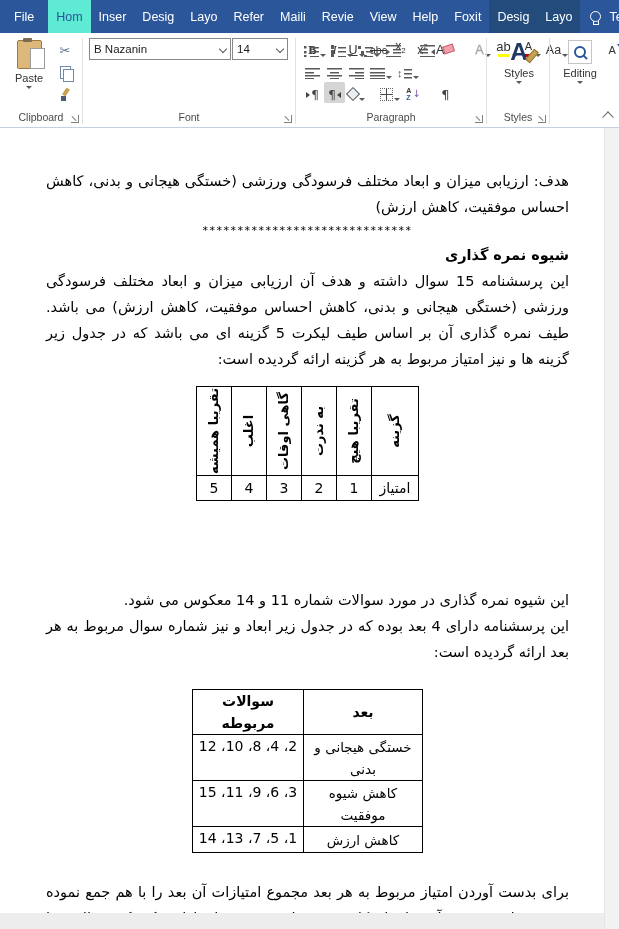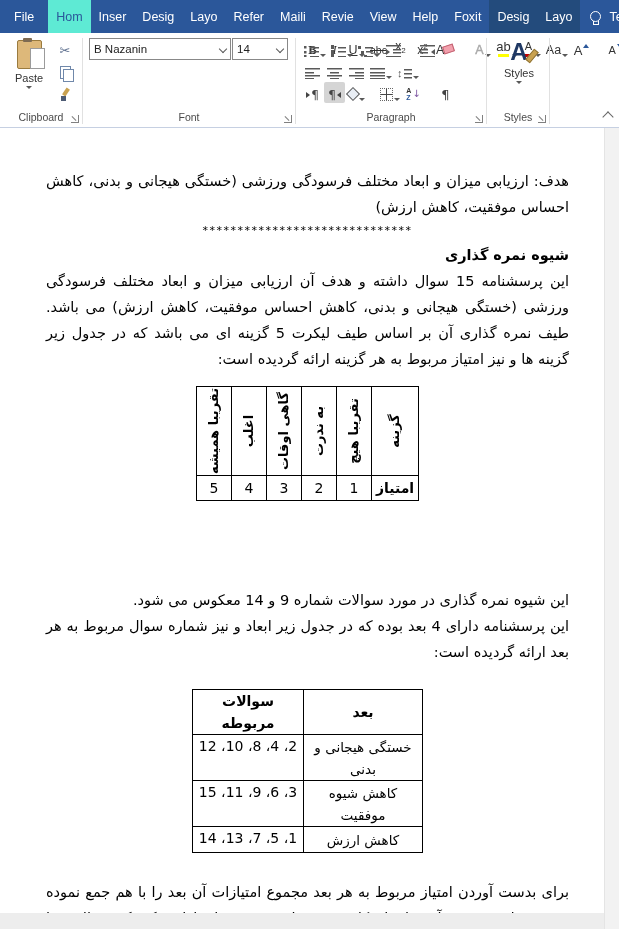--- a/index.html
+++ b/index.html
@@ -126,21 +126,21 @@
   .stars{text-align:center;font-size:11px;letter-spacing:1.5px;line-height:22px;direction:ltr}
   .h1{font-weight:bold;text-align:right}
   .doc table{border-collapse:collapse;background:#fff}
   .doc td{border:1px solid #000;text-align:center;padding:0 3px;font-size:13.5px;line-height:22px}
   .t1{margin:14px auto 0}
   .t1 .vh{width:34px;height:88px;position:relative;padding:0}
   .t1 .vh span{position:absolute;left:50%;top:50%;transform:translate(-50%,-50%) rotate(-90deg);
                white-space:nowrap;font-weight:bold;font-size:13px}
   .t1 .cornercol{width:46px}
   .t1 .scorerow td{height:24px;font-size:14px}
-  .t1 .scorerow .lab{font-weight:bold}
+  .t1 .scorerow .lab{font-weight:normal}
   .p3{margin-top:86px !important}
   .t2{margin:24px auto 0}
   .t2 .hrow td{height:25px;font-weight:bold;font-size:14px}
   .t2 .qcell{width:104px;vertical-align:top;font-size:14px}
   .t2 .dcell{width:112px}
   .t2 .r2l{height:46px}
   .t2 .r1l{height:26px}
   .p5{margin-top:26px !important}
 </style>
 </head>
@@ -381,20 +381,32 @@
       </div>
     </div>
     <div class="glabel">
       <span>Styles</span>
       <span class="launch"></span>
     </div>
   </div>
 
   <span class="vsep"></span>
 
+  <div class="rgroup" style="width:58px">
+    <div class="gcontent" style="justify-content:center">
+      <div class="bigbtn">
+        <span class="magbox">
+            <span class="mag"></span>
+          </span>
+        <span class="blbl">Editing</span>
+        <span class="caret"></span>
+      </div>
+    </div>
+    <div class="glabel"></div>
+  </div>
 
   <span class="collapse"></span>
 </div>
 
 <div class="page">
   <div class="doc">
 
     <p><span class="b">هدف:</span><span> ارزیابی میزان و ابعاد مختلف فرسودگی ورزشی (خستگی هیجانی و بدنی، کاهش احساس موفقیت، کاهش ارزش)</span></p>
 
     <p class="stars">******************************</p>
@@ -429,21 +441,21 @@
         <td class="lab">امتیاز</td>
         <td>1</td>
         <td>2</td>
         <td>3</td>
         <td>4</td>
         <td>5</td>
       </tr>
     </tbody>
       </table>
 
-    <p class="p3">این شیوه نمره گذاری در مورد سوالات شماره 9 و 14 معکوس می شود.</p>
+    <p class="p3">این شیوه نمره گذاری در مورد سوالات شماره 11 و 14 معکوس می شود.</p>
     <p>این پرسشنامه دارای 4 بعد بوده که در جدول زیر ابعاد و نیز شماره سوال مربوط به هر بعد ارائه گردیده است:</p>
 
     <table class="t2" dir="rtl">
       <tbody>
           <tr class="hrow">
         <td class="dcell">بعد</td>
         <td class="qcell" style="vertical-align:middle;font-weight:bold">سوالات مربوطه</td>
       </tr>
       <tr class="r2l">
         <td class="dcell">خستگی هیجانی و بدنی</td>

